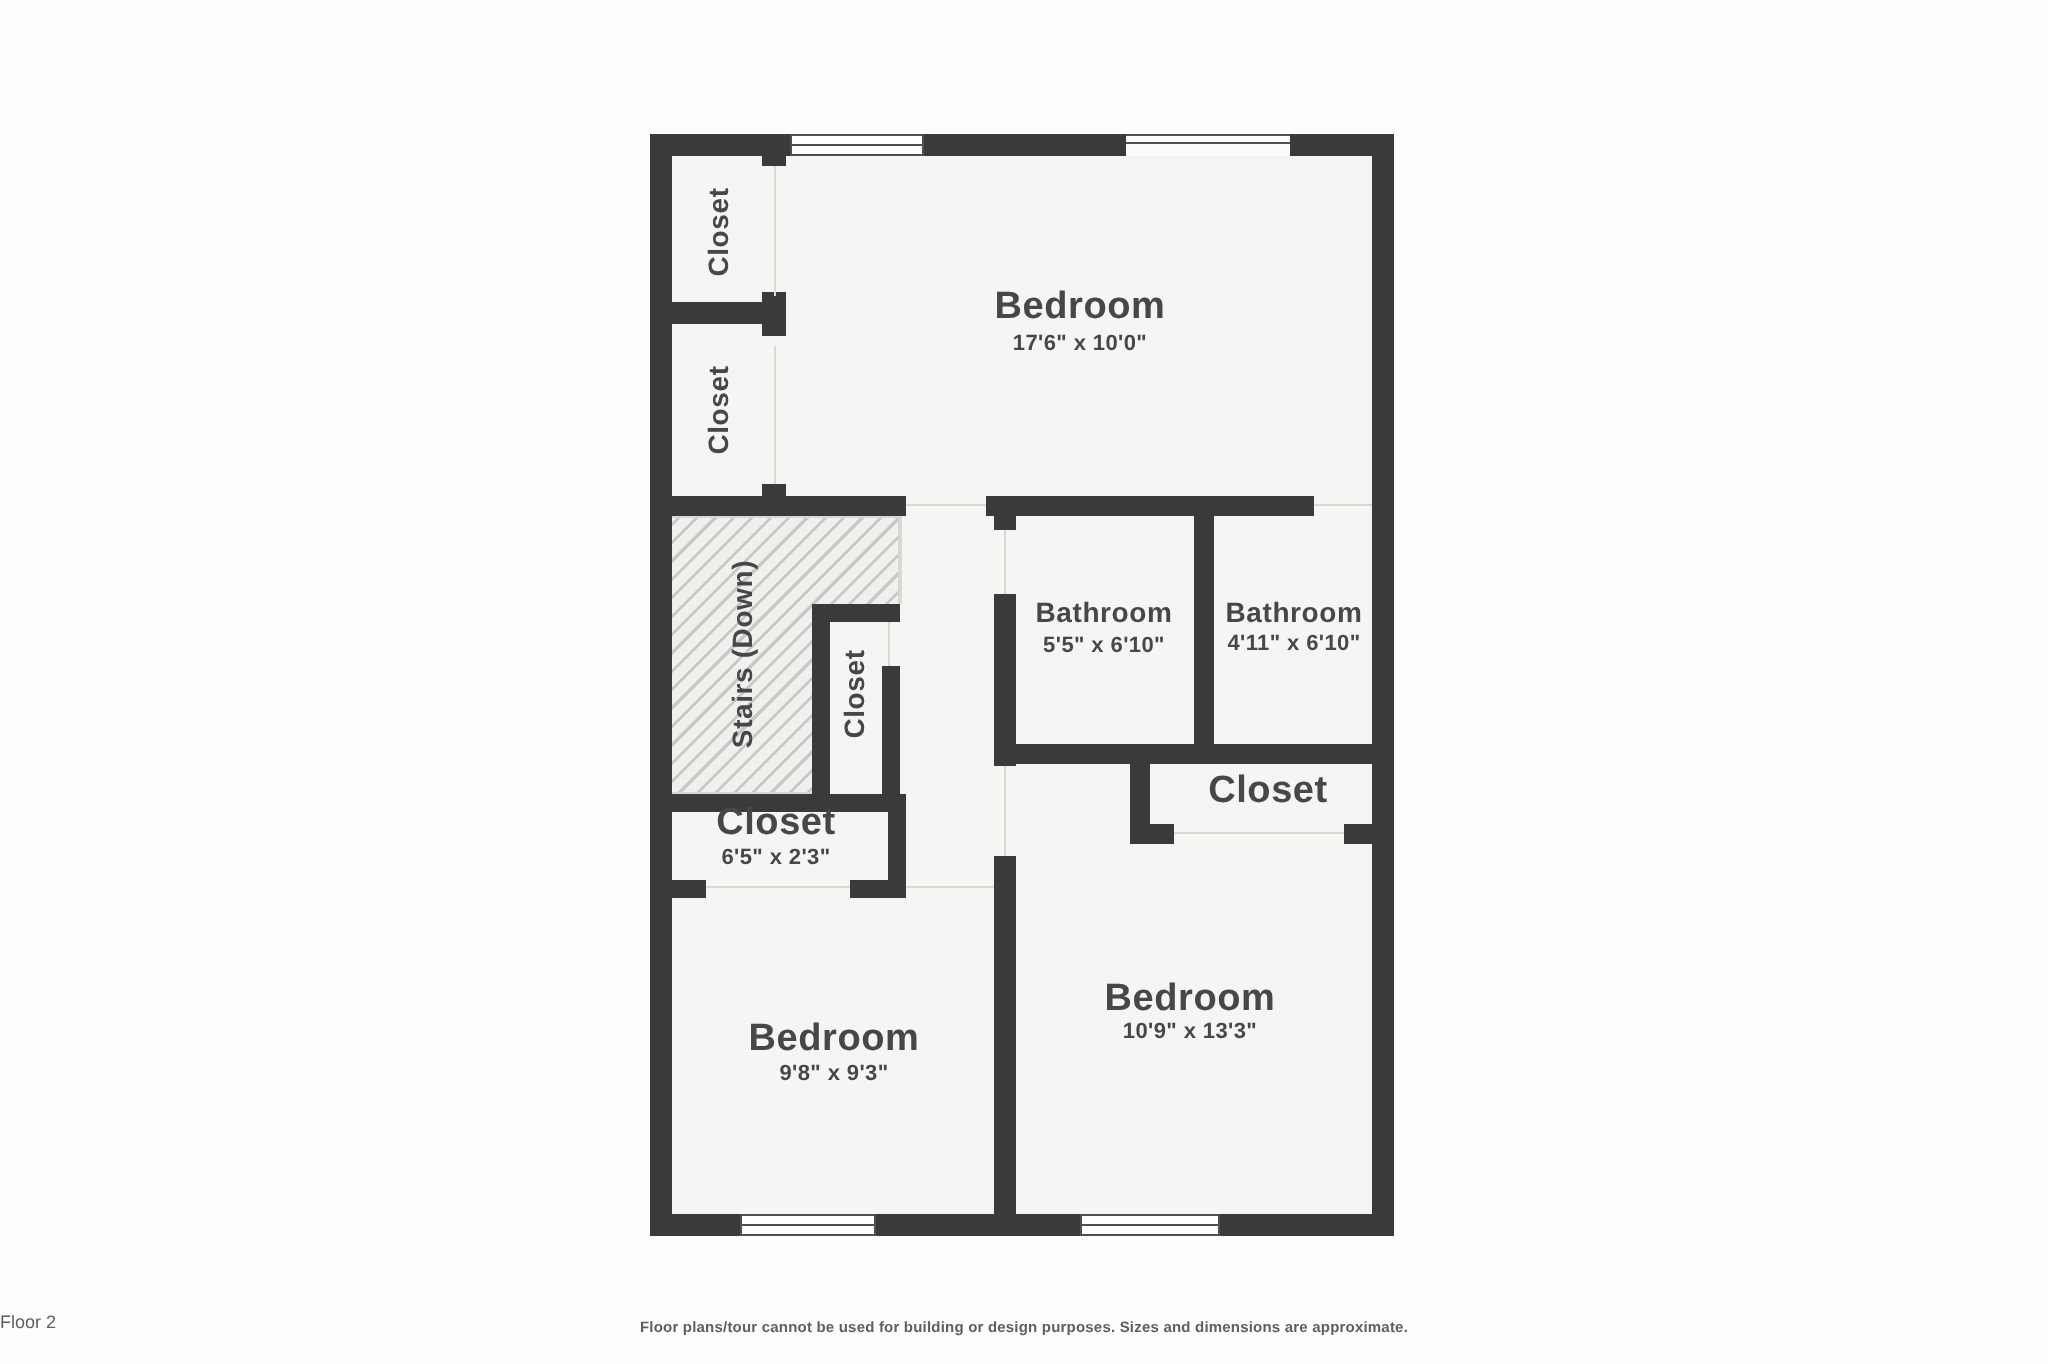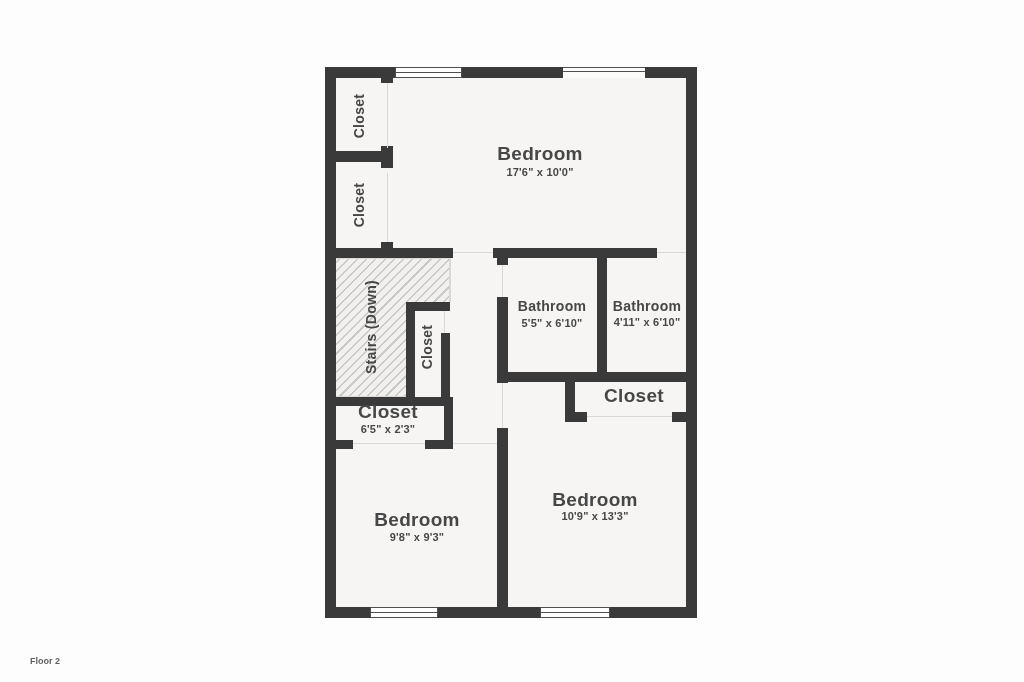--- a/index.html
+++ b/index.html
@@ -28,21 +28,21 @@
   .open-line{background:var(--open-line);}
   .window{background:#ffffff;border:1px solid var(--win-frame);}
   .window::after{content:"";position:absolute;left:0;right:0;top:45%;height:1px;background:var(--win-frame);}
   .window-thin{background:#fbfbfa;border-top:1px solid var(--win-frame);}
   .window-thin::after{content:"";position:absolute;left:0;right:0;top:3px;height:1px;background:var(--win-frame);}
   .label{position:absolute;color:var(--text);white-space:nowrap;transform:translate(-50%,-50%);text-align:center;}
   .room-name{font-size:19px;font-weight:bold;letter-spacing:.3px;}
   .room-name.sm{font-size:14px;}
   .room-dims{font-size:11px;font-weight:bold;letter-spacing:.2px;}
   .rot{transform:translate(-50%,-50%) rotate(-90deg);}
-  .floor-label{position:absolute;left:30px;top:656px;font-size:9px;font-weight:bold;color:var(--muted);}
+  .floor-label{position:absolute;left:0;top:656px;font-size:9px;font-weight:normal;color:var(--muted);}
   .disclaimer{position:absolute;left:512px;top:659px;transform:translateX(-50%);font-size:7.5px;font-weight:bold;color:var(--muted);letter-spacing:.1px;}
 </style>
 </head>
 <body>
 
 <div class="page">
   <div class="abs" style="left:0;top:0;width:1024px;height:682px;">
 
     <div class="abs fillarea" style="left:325px;top:67px;width:372px;height:551px;"></div>
 
@@ -123,13 +123,14 @@
     <div class="label room-name" style="left:634px;top:396px;">Closet</div>
 
     <div class="label room-name" style="left:417px;top:520px;">Bedroom</div>
     <div class="label room-dims" style="left:417px;top:537px;">9'8" x 9'3"</div>
 
     <div class="label room-name" style="left:595px;top:500px;">Bedroom</div>
     <div class="label room-dims" style="left:595px;top:516px;">10'9" x 13'3"</div>
   </div>
 
   <div class="floor-label">Floor 2</div>
+  <div class="disclaimer">Floor plans/tour cannot be used for building or design purposes. Sizes and dimensions are approximate.</div>
 </div>
 
 </body></html>

